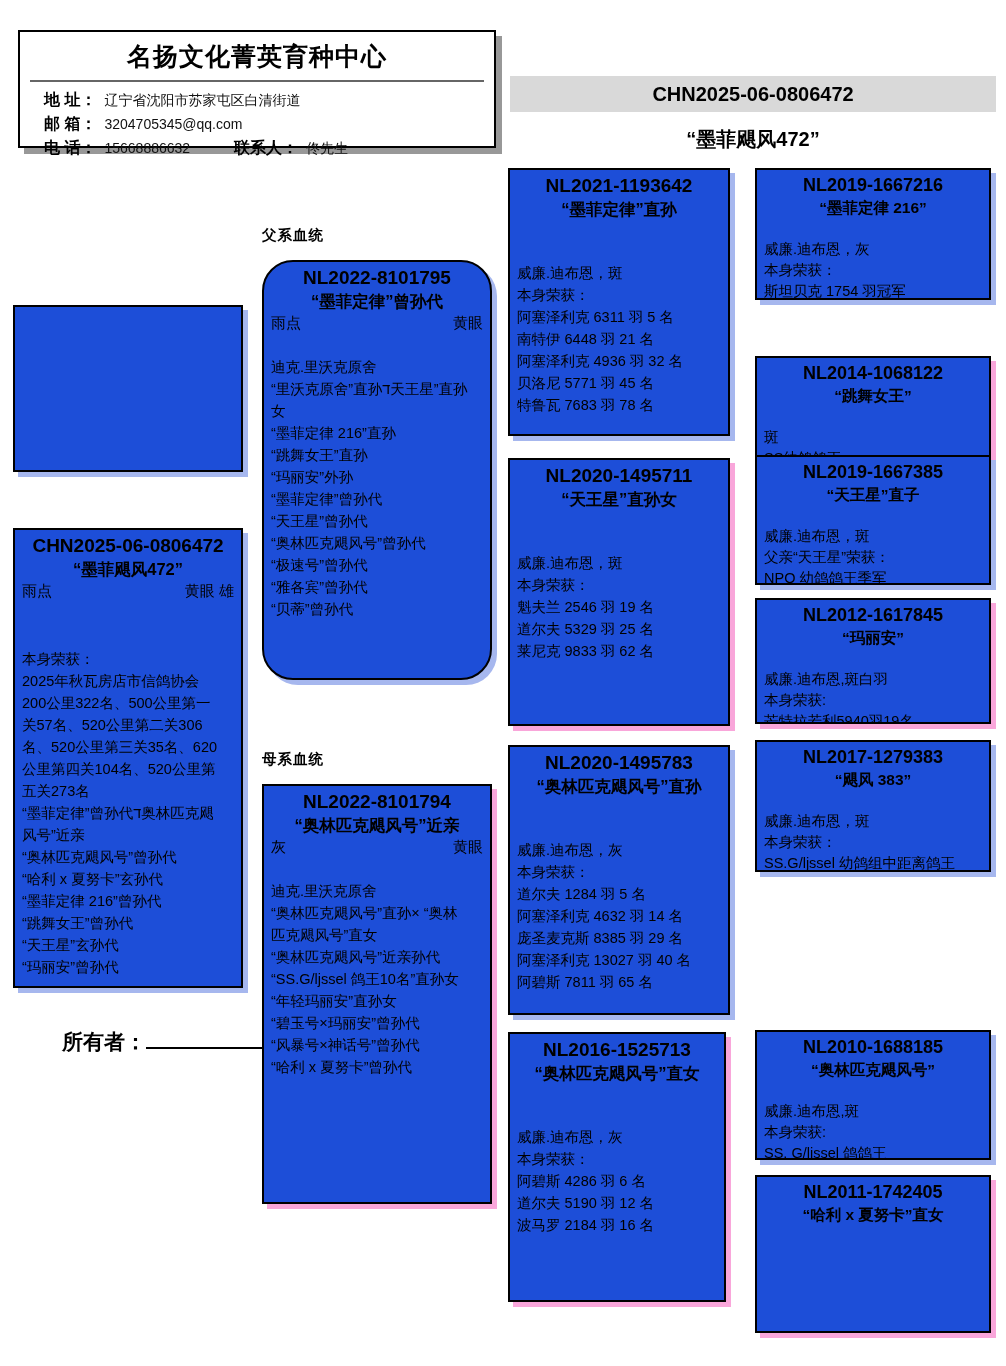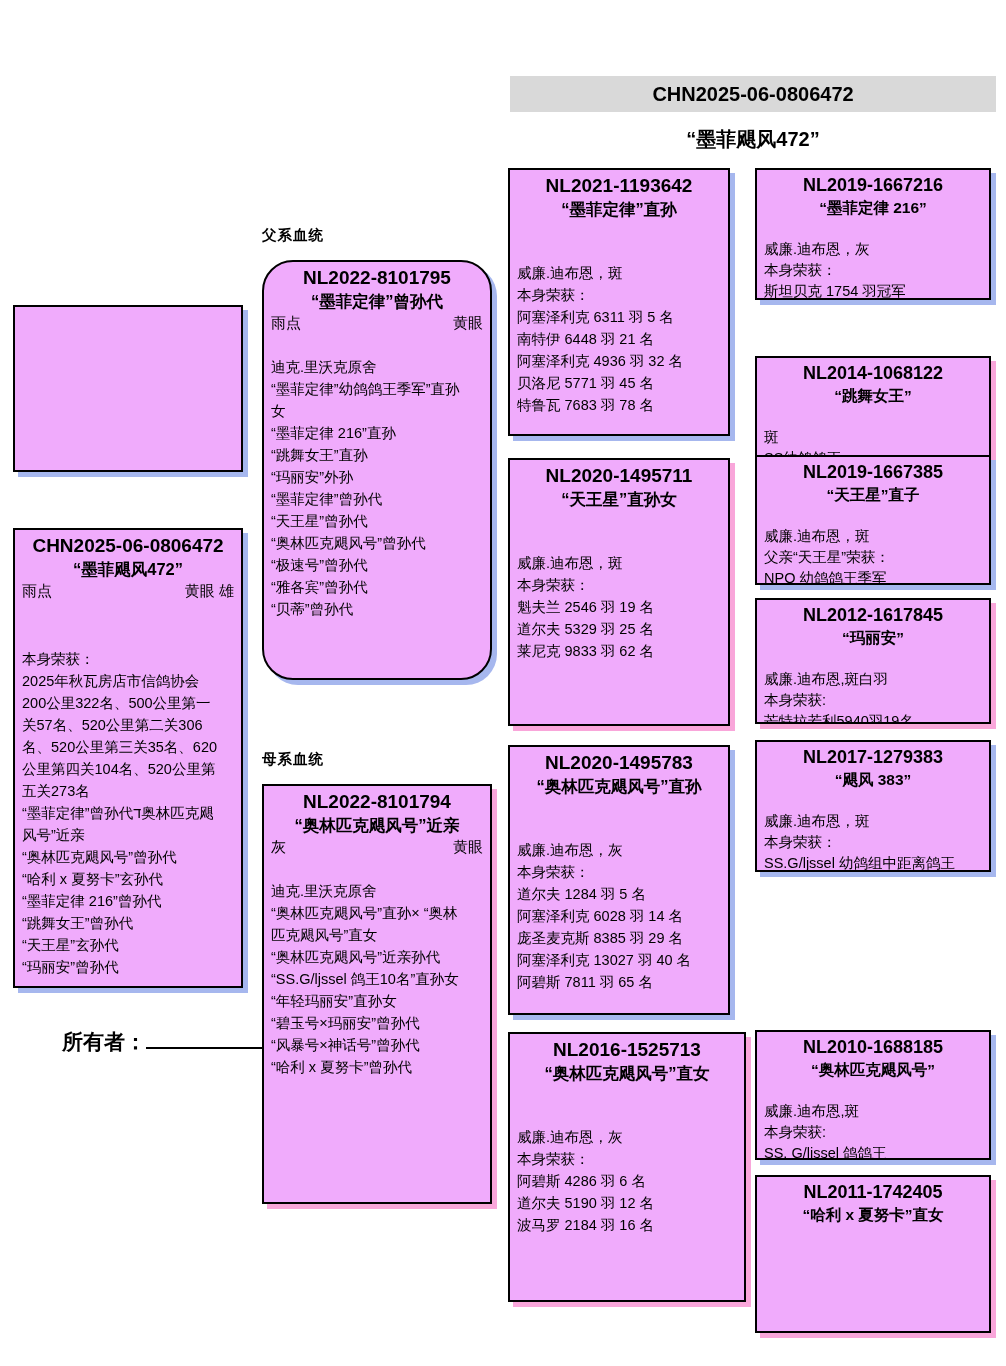--- a/index.html
+++ b/index.html
@@ -16,21 +16,21 @@
   .hvalue { font-size:14px; color:#111; }
   .hvalue.spaced { margin-right:40px; }
 
   
   .ring-banner { position:absolute; left:510px; top:76px; width:486px; height:36px;
     background:#d9d9d9; text-align:center; line-height:36px; font-size:20px; font-weight:bold; }
   .main-bird-name { position:absolute; left:510px; top:126px; width:486px;
     text-align:center; font-size:20px; font-weight:bold; }
 
   
-  .pbox { position:absolute; background:#f0abfc; border:2px solid #000; padding:4px 7px; overflow:hidden; }
+  .pbox { position:absolute; background:#1d4ed8; border:2px solid #000; padding:4px 7px; overflow:hidden; }
   .sh-blue { box-shadow:5px 5px 0 #a6b7ee; }
   .sh-pink { box-shadow:5px 5px 0 #f9a6da; }
   .ring { text-align:center; font-weight:bold; font-size:19px; line-height:24px; }
   .bname { text-align:center; font-weight:bold; font-size:16.5px; line-height:22px; }
   .meta { display:flex; justify-content:space-between; font-size:15px; line-height:22px; }
   .lines { font-size:14.5px; }
   .lines .line { line-height:22px; white-space:nowrap; }
   .gap-subject { margin-top:46px; }
   .gap-parent { margin-top:22px; }
   .gap-gp { margin-top:42px; }
@@ -42,20 +42,34 @@
   .branch-label { position:absolute; font-size:14.5px; font-weight:bold; letter-spacing:1px; }
 
   .owner-row { position:absolute; left:62px; top:1028px; font-size:21px; font-weight:bold; }
   .owner-line { display:inline-block; width:118px; border-bottom:2px solid #000; height:14px; }
 </style>
 </head>
 <body>
 
 <div id="page">
 
+  <div class="header-box">
+    <div class="header-title">名扬文化菁英育种中心</div>
+    <hr class="header-rule">
+    <div class="header-row">
+      <span class="hlabel">地 址：</span><span class="hvalue">辽宁省沈阳市苏家屯区白清街道</span>
+    </div>
+    <div class="header-row">
+      <span class="hlabel">邮 箱：</span><span class="hvalue">3204705345@qq.com</span>
+    </div>
+    <div class="header-row">
+      <span class="hlabel">电 话：</span><span class="hvalue spaced">15668886632</span>
+      <span class="hlabel">联系人：</span><span class="hvalue">佟先生</span>
+    </div>
+  </div>
 
   <div class="ring-banner">CHN2025-06-0806472</div>
   <div class="main-bird-name">“墨菲飓风472”</div>
 
   <div class="pbox sh-blue" style="left:13px; top:305px; width:230px; height:167px;"></div>
 
   <div class="pbox sh-blue" style="left:13px; top:528px; width:230px; height:460px;">
     <div class="ring">CHN2025-06-0806472</div>
     <div class="bname">“墨菲飓风472”</div>
     <div class="meta">
@@ -90,21 +104,21 @@
 
   <div class="pbox sh-blue" style="left:262px; top:260px; width:230px; height:420px;border-radius:31px;">
     <div class="ring">NL2022-8101795</div>
     <div class="bname">“墨菲定律”曾孙代</div>
     <div class="meta">
       <span>雨点</span>
       <span>黄眼</span>
     </div>
     <div class="lines gap-parent">
         <div class="line">迪克.里沃克原舍</div>
-        <div class="line">“墨菲定律”幼鸽鸽王季军”直孙</div>
+        <div class="line">“里沃克原舍”直孙ד天王星”直孙</div>
         <div class="line">女</div>
         <div class="line">“墨菲定律 216”直孙</div>
         <div class="line">“跳舞女王”直孙</div>
         <div class="line">“玛丽安”外孙</div>
         <div class="line">“墨菲定律”曾孙代</div>
         <div class="line">“天王星”曾孙代</div>
         <div class="line">“奥林匹克飓风号”曾孙代</div>
         <div class="line">“极速号”曾孙代</div>
         <div class="line">“雅各宾”曾孙代</div>
         <div class="line">“贝蒂”曾孙代</div>
@@ -157,28 +171,28 @@
       </div>
   </div>
 
   <div class="pbox sh-blue" style="left:508px; top:745px; width:222px; height:270px;">
     <div class="ring">NL2020-1495783</div>
     <div class="bname">“奥林匹克飓风号”直孙</div>
     <div class="lines gap-gp">
         <div class="line">威廉.迪布恩，灰</div>
         <div class="line">本身荣获：</div>
         <div class="line">道尔夫 1284 羽 5 名</div>
-        <div class="line">阿塞泽利克 6028 羽 14 名</div>
+        <div class="line">阿塞泽利克 4632 羽 14 名</div>
         <div class="line">庞圣麦克斯 8385 羽 29 名</div>
         <div class="line">阿塞泽利克 13027 羽 40 名</div>
         <div class="line">阿碧斯 7811 羽 65 名</div>
       </div>
   </div>
 
-  <div class="pbox sh-pink" style="left:508px; top:1032px; width:238px; height:270px;">
+  <div class="pbox sh-pink" style="left:508px; top:1032px; width:218px; height:270px;">
     <div class="ring">NL2016-1525713</div>
     <div class="bname">“奥林匹克飓风号”直女</div>
     <div class="lines gap-gp">
         <div class="line">威廉.迪布恩，灰</div>
         <div class="line">本身荣获：</div>
         <div class="line">阿碧斯 4286 羽 6 名</div>
         <div class="line">道尔夫 5190 羽 12 名</div>
         <div class="line">波马罗 2184 羽 16 名</div>
       </div>
   </div>

